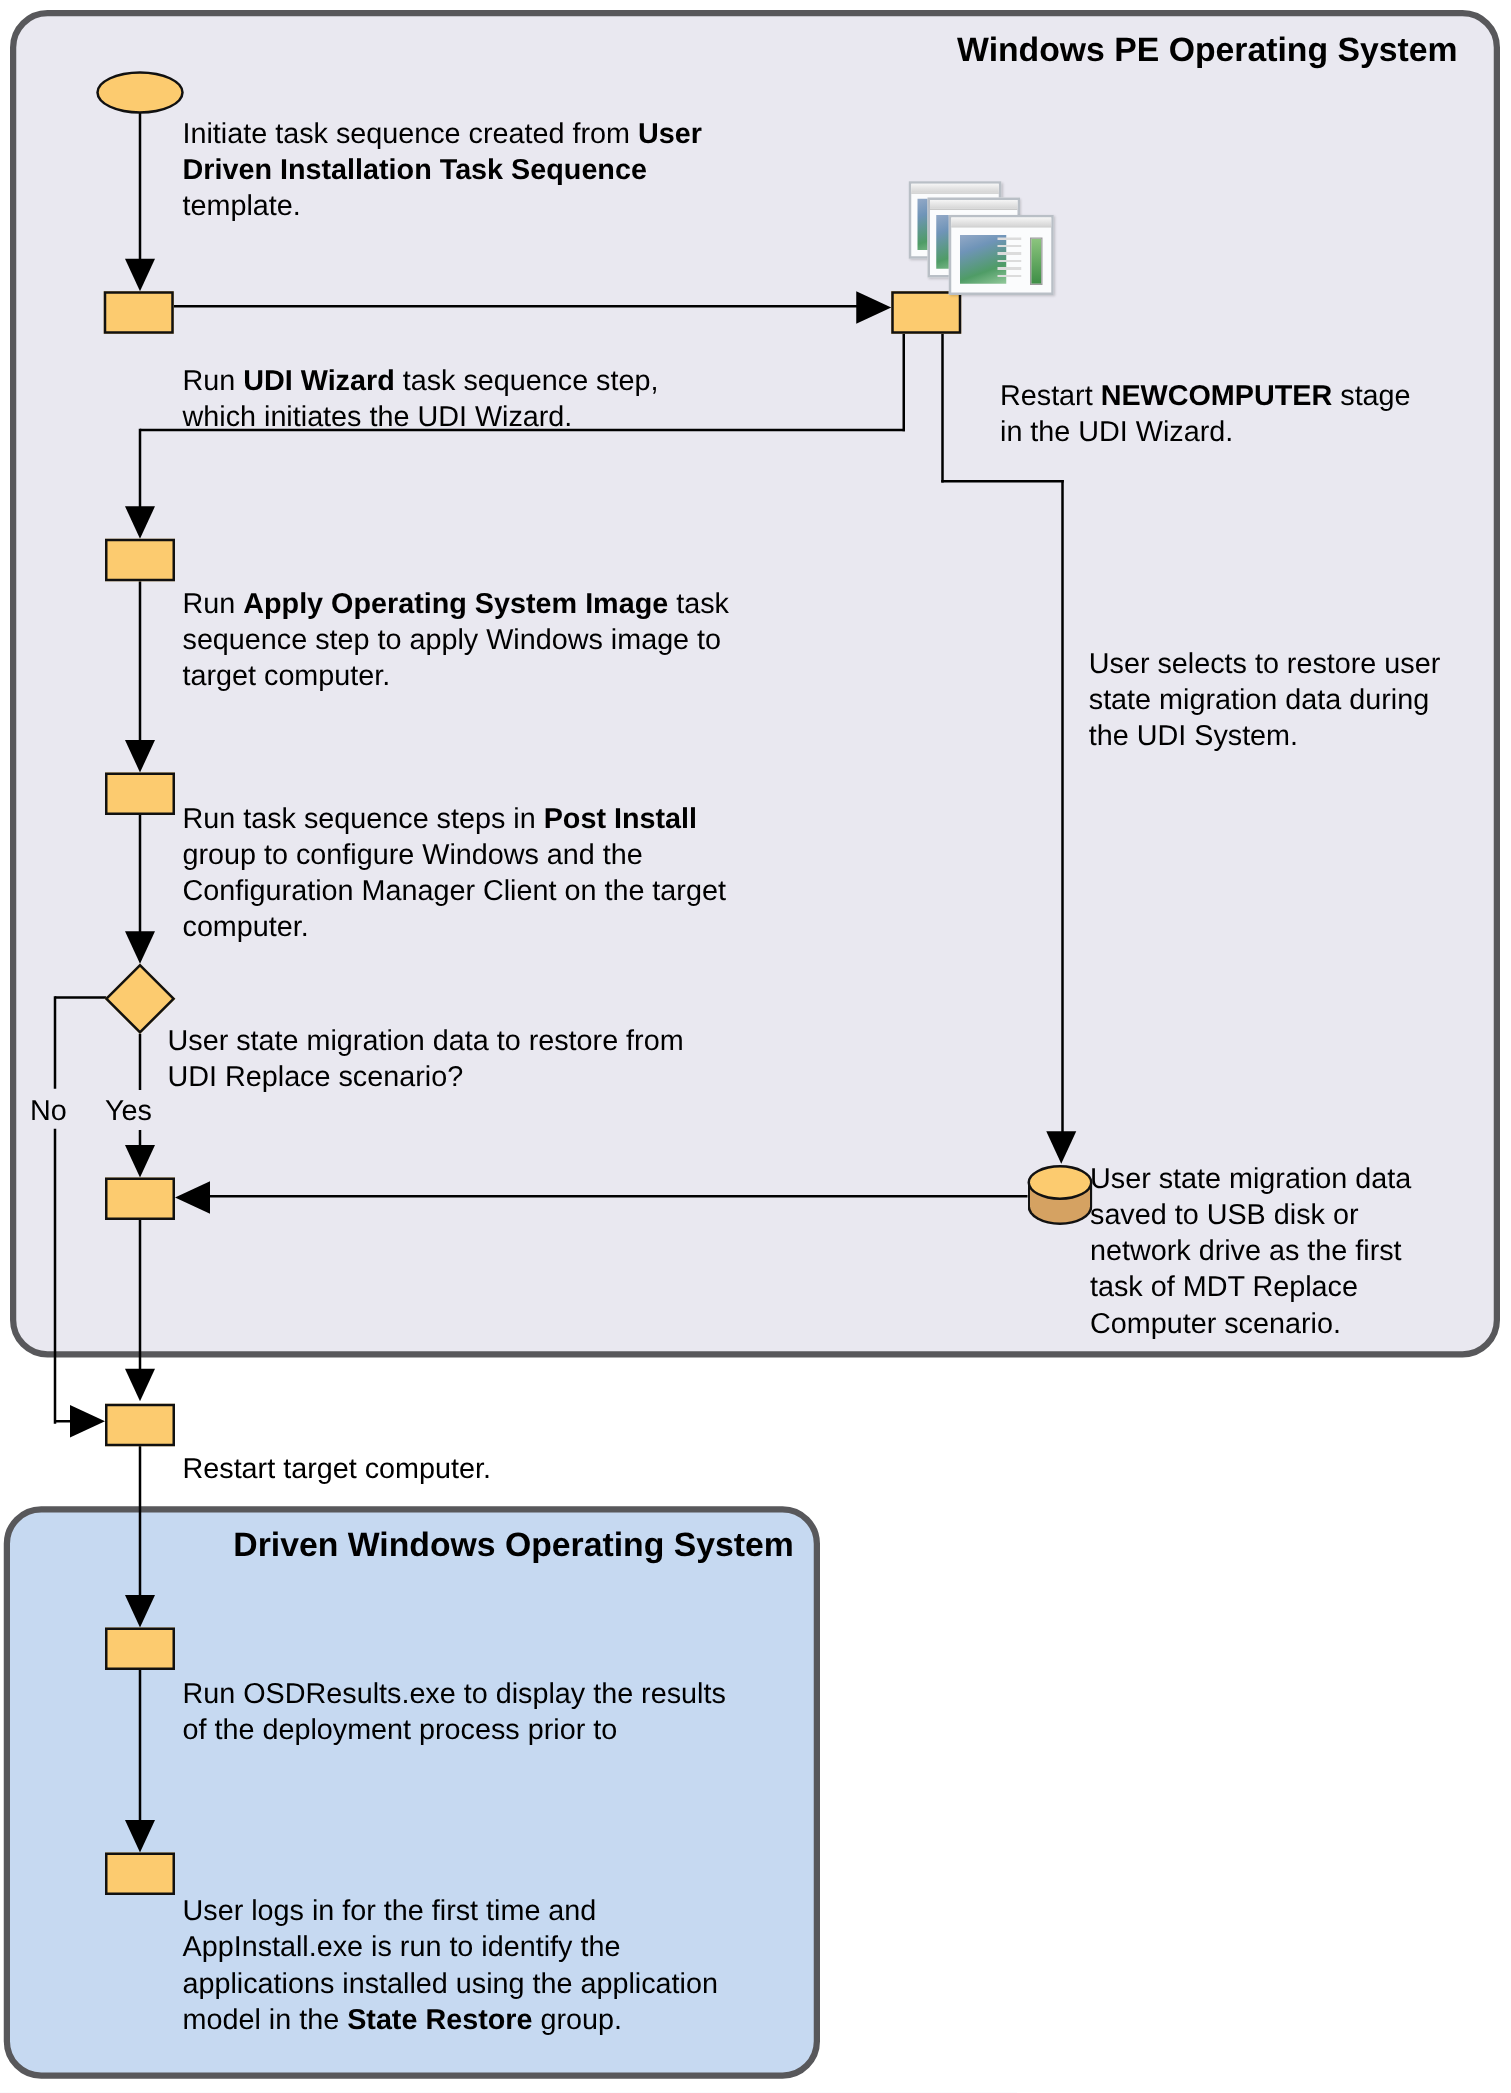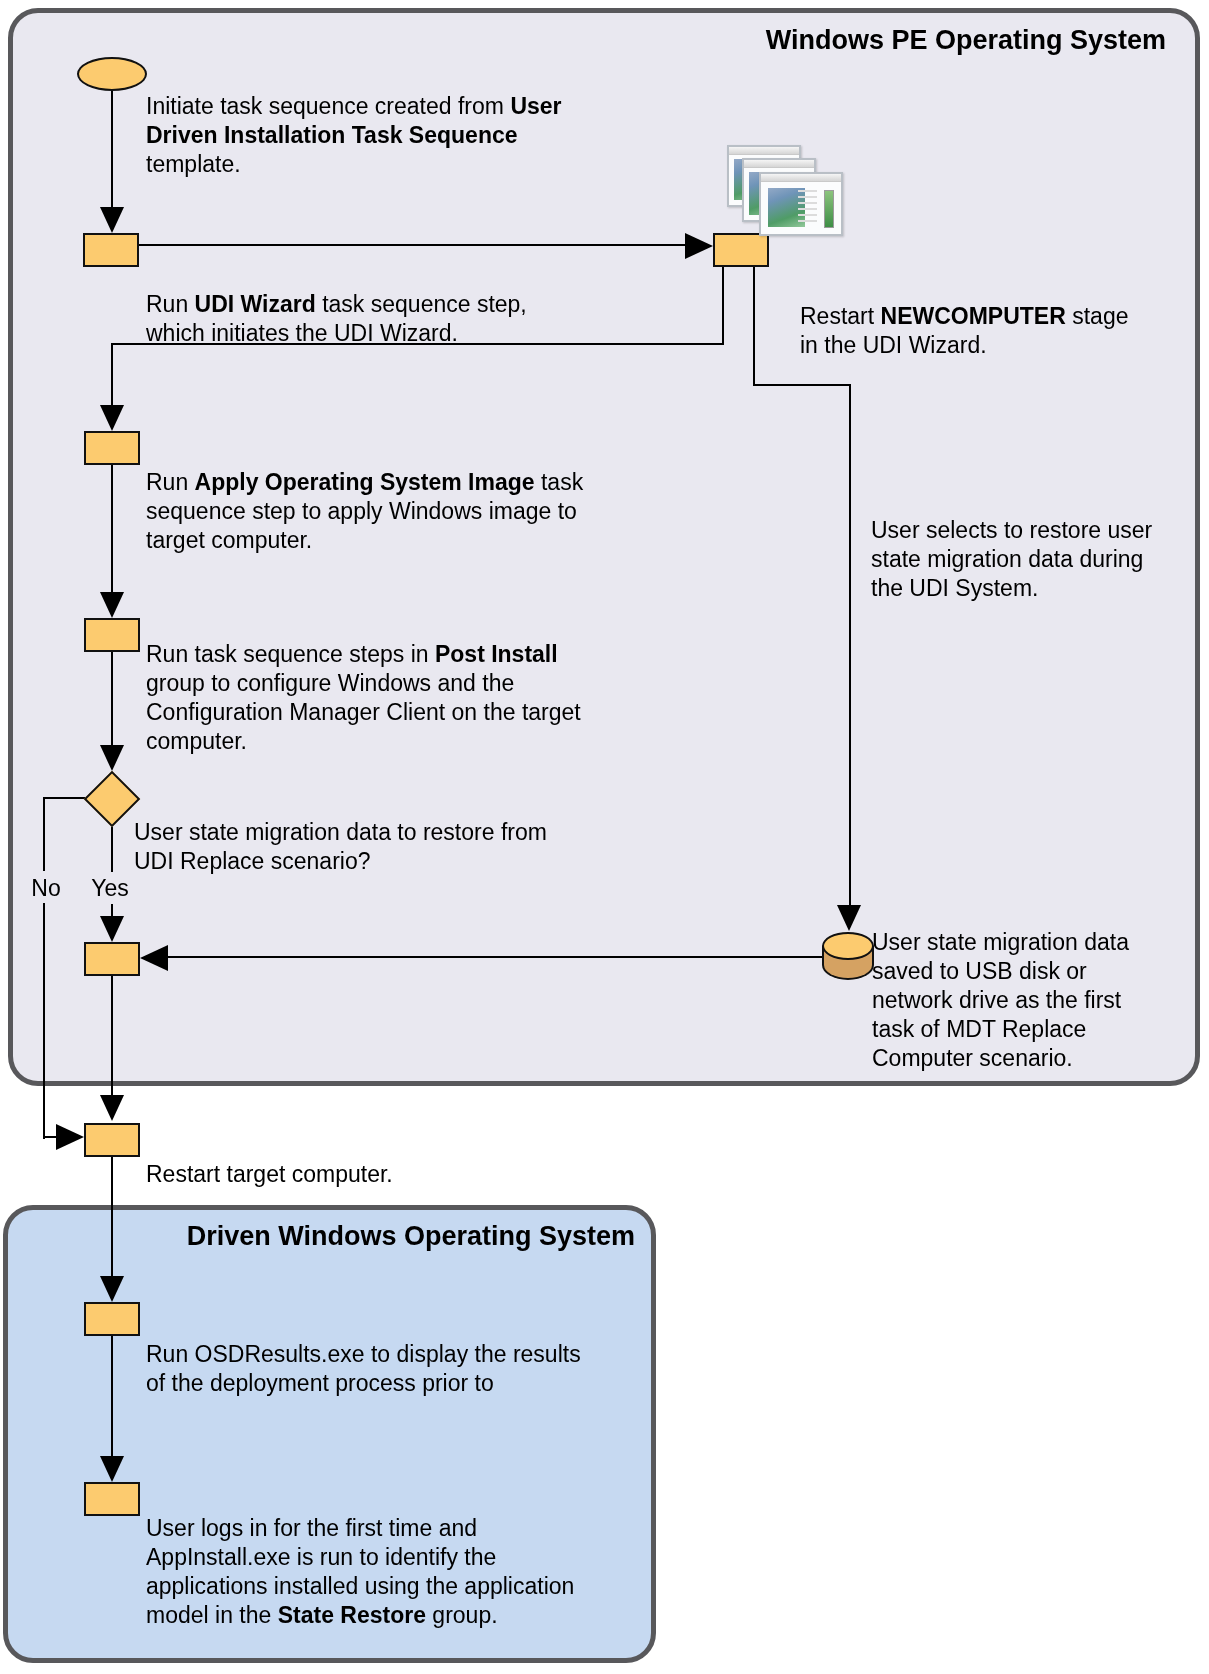--- a/index.html
+++ b/index.html
@@ -34,21 +34,21 @@
              background:#FCCB6F; border:2px solid #111; transform:rotate(45deg); }
 
   .cylbody { position:absolute; left:822px; top:946px; width:52px; height:34px;
              background:#D5A262; border:2px solid #111; border-top:none;
              border-radius:0 0 26px 26px / 0 0 15px 15px; }
   .cyltop  { position:absolute; left:822px; top:932px; width:52px; height:28px;
              background:#FCCB6F; border:2px solid #111; border-radius:50%; }
 
   .txt { position:absolute; font-size:23px; line-height:29px; white-space:nowrap; }
   .txt .b { font-weight:bold; }
-  .lbl { text-align:center; }
+  .lbl { text-align:left; }
 
   .winstack { position:absolute; left:727px; top:145px; width:118px; height:92px; }
   .win { position:absolute; background:#fbfcfd; border:2px solid #b9bfc6; box-shadow:1px 1px 2px rgba(0,0,0,.18); }
   .w1 { left:0; top:0; width:74px; height:62px; }
   .w2 { left:15px; top:13px; width:74px; height:64px; }
   .w3 { left:32px; top:27px; width:84px; height:64px; }
   .tbar { height:8px; background:linear-gradient(#f5f5f5,#d5d5d5); border-bottom:1px solid #c9c9c9; }
   .gpane { position:absolute; left:5px; top:12px; bottom:5px; width:44%;
            background:linear-gradient(160deg,#93a9c7 0%,#6f94b8 28%,#4f9c66 70%,#93c99b 100%); }
   .w3 .gpane { left:7px; top:14px; bottom:7px; width:46%; }

